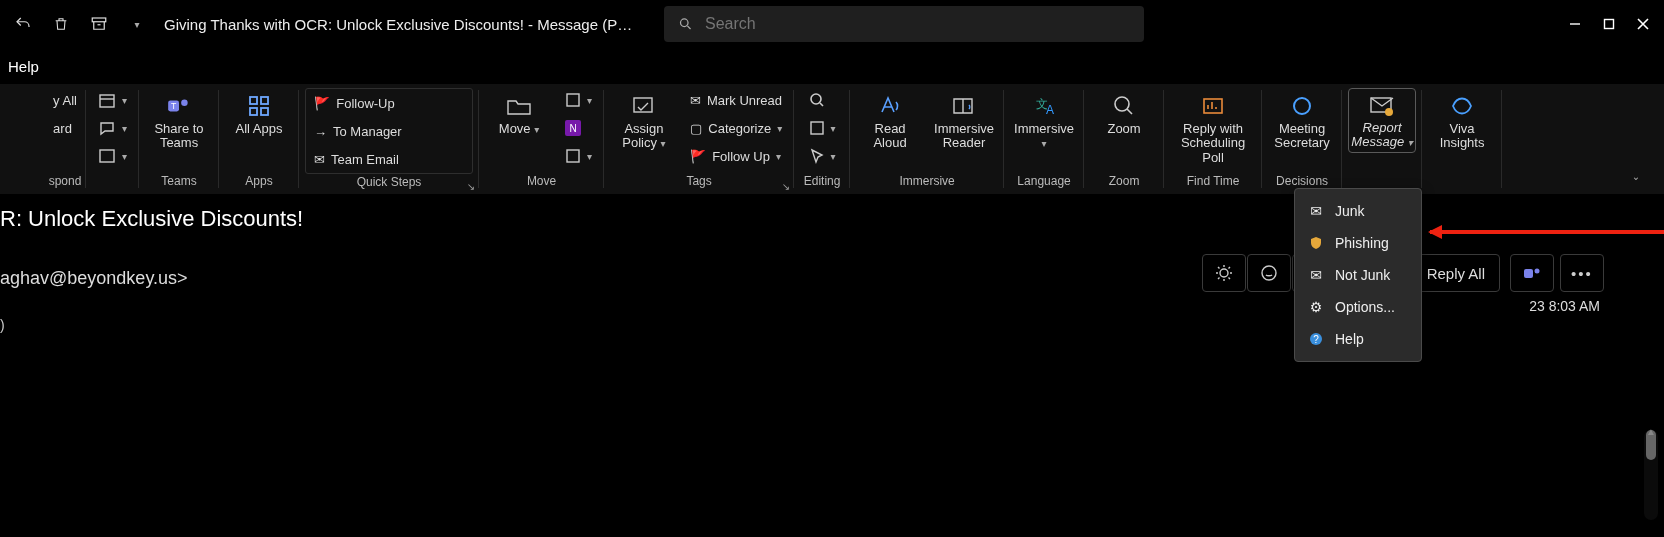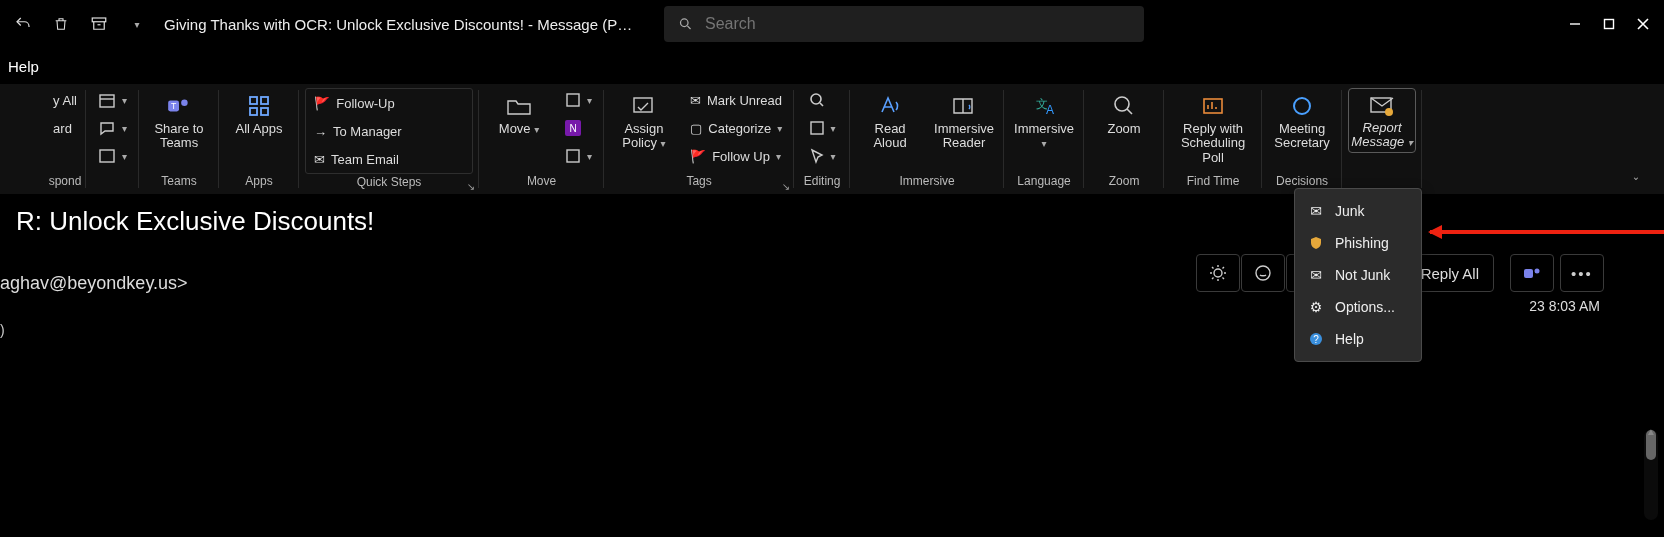--- a/index.html
+++ b/index.html
@@ -109,33 +109,33 @@
     position:absolute; right:14px;
     width:28px;height:28px;display:flex;align-items:center;justify-content:center;color:#ccc;
     margin-top: 78px;
   }
   
   .reading {
     position: relative;
     padding: 12px 0 0 0;
   }
   .subj {
-    font-size: 26px;
+    font-size: 22px;
     font-weight: 400;
     color:#fff;
-    padding-left:16px;
+    padding-left:0;
   }
   .fromline{
     margin-top: 36px;
     font-size: 18px;
     color:#ddd;
   }
   .actionrow {
     position: absolute;
-    right: 170px;
+    right: 164px;
     top: 60px;
     display:flex; gap:1px; align-items:center;
   }
   .pillbtn{
     border:1px solid #3a3a3a; border-radius:4px;
     height:38px; padding:0 14px;
     display:flex; align-items:center; gap:8px;
     color:#ddd; font-size:15px;
   }
   .pillbtn.icon{width:44px;padding:0;justify-content:center;}
@@ -527,20 +527,33 @@
               <path d="M2 4l11 8 11-8" fill="none" stroke="#ccc" stroke-width="1.4"></path>
               <circle cx="20" cy="18" r="4" fill="#e6a83a"></circle>
             </svg>
           </div>
         <div class="lbl"><span>Report Message</span> <span class="chev">▾</span></div>
       </div>
     </div>
     <div class="grouplabel">&nbsp;</div>
   </div>
 
+  <div class="group" style="border-right:none;">
+    <div class="groupbody">
+      <div class="bigbtn">
+        <div class="iconbox">
+            <svg width="26" height="24" fill="none" stroke="#4aa0ff" stroke-width="1.8">
+              <path d="M4 12c4-10 14-10 18 0-4 10-14 10-18 0z"></path>
+            </svg>
+          </div>
+        <div class="lbl">Viva Insights</div>
+      </div>
+    </div>
+    <div class="grouplabel">&nbsp;</div>
+  </div>
 
   <div class="ribbon-expander">
       <span class="chev">⌄</span>
     </div>
 </div>
 
 <div class="reading">
   <div class="subj">R: Unlock Exclusive Discounts!</div>
   <div class="fromline">aghav@beyondkey.us&gt;</div>
 

